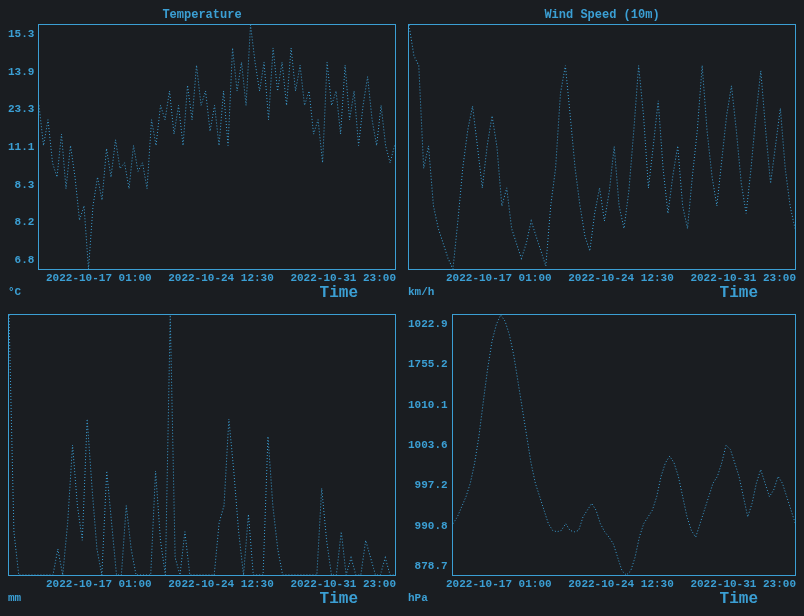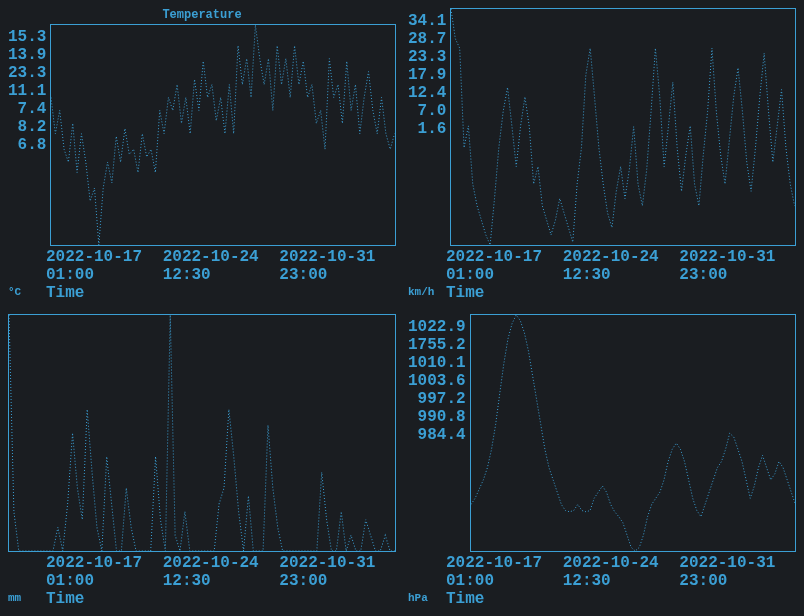--- a/index.html
+++ b/index.html
@@ -33,54 +33,54 @@
     color: #3b9fd4;
   }
   .chart-row {
     display: flex;
     flex: 1;
     min-height: 0;
   }
   .yaxis {
     display: flex;
     flex-direction: column;
-    justify-content: flex-start;
+    justify-content: space-between;
     align-items: flex-end;
-    font-size: 16px;
+    font-size: 11px;
     padding-right: 4px;
     padding-top: 4px;
     padding-bottom: 4px;
   }
   .plot {
     flex: 1;
     border: 1px solid #3b9fd4;
     position: relative;
     overflow: hidden;
   }
   .xaxis {
     display: flex;
     justify-content: space-between;
-    font-size: 16px;
+    font-size: 11px;
     padding-left: 38px;
     margin-top: 2px;
   }
   .unit {
     font-size: 11px;
     margin-top: 2px;
   }
   .bottom-row {
     display: flex;
   }
   .unit-col {
     width: 38px;
     text-align: left;
   }
   .xlabel-col {
     flex: 1;
-    text-align: left;
+    text-align: right;
   }
   svg.plotsvg {
     position: absolute;
     top: 0; left: 0;
     width: 100%;
     height: 100%;
   }
   .dotline {
     fill: none;
     stroke: #3b9fd4;
@@ -94,21 +94,21 @@
 <div class="grid">
 
   <div class="panel">
     <div class="title">Temperature</div>
     <div class="chart-row">
       <div class="yaxis" id="yaxis-0">
           <span>15.3</span>
           <span>13.9</span>
           <span>23.3</span>
           <span>11.1</span>
-          <span>7.4</span>
+          <span>8.3</span>
           <span>8.2</span>
           <span>6.8</span>
         </div>
       <div class="plot">
           <svg class="plotsvg" id="svg-0" viewBox="0 0 1000 1000" preserveAspectRatio="none">
             <polyline points="0.0,329.4 12.7,494.1 25.3,388.2 38.0,564.7 50.6,623.5 63.3,447.1 75.9,670.6 88.6,494.1 101.3,623.5 113.9,800.0 126.6,741.2 139.2,1000.0 151.9,741.2 164.6,623.5 177.2,717.6 189.9,505.9 202.5,623.5 215.2,470.6 227.8,588.2 240.5,564.7 253.2,670.6 265.8,494.1 278.5,600.0 291.1,564.7 303.8,670.6 316.5,388.2 329.1,494.1 341.8,329.4 354.4,388.2 367.1,270.6 379.7,447.1 392.4,329.4 405.1,494.1 417.7,247.1 430.4,388.2 443.0,164.7 455.7,329.4 468.4,270.6 481.0,435.3 493.7,329.4 506.3,494.1 519.0,270.6 531.6,494.1 544.3,94.1 557.0,270.6 569.6,152.9 582.3,329.4 594.9,0.0 607.6,152.9 620.3,270.6 632.9,152.9 645.6,388.2 658.2,94.1 670.9,270.6 683.5,152.9 696.2,329.4 708.9,94.1 721.5,270.6 734.2,164.7 746.8,329.4 759.5,270.6 772.2,447.1 784.8,388.2 797.5,564.7 810.1,152.9 822.8,329.4 835.4,270.6 848.1,447.1 860.8,164.7 873.4,388.2 886.1,270.6 898.7,494.1 911.4,329.4 924.1,211.8 936.7,388.2 949.4,494.1 962.0,329.4 974.7,494.1 987.3,564.7 1000.0,494.1 " class="dotline" vector-effect="non-scaling-stroke"></polyline>
           </svg>
         </div>
     </div>
     <div class="xaxis" id="xaxis-0">
@@ -117,30 +117,22 @@
         <span>2022-10-31 23:00</span>
       </div>
     <div class="bottom-row">
       <div class="unit unit-col">°C</div>
       <div class="xlabel-col">Time</div>
       <div class="unit-col"></div>
     </div>
   </div>
 
   <div class="panel">
+    <div class="title">Wind Speed (10m)</div>
     <div class="chart-row">
-      <div class="yaxis" id="yaxis-1">
-          <span>34.1</span>
-          <span>28.7</span>
-          <span>23.3</span>
-          <span>17.9</span>
-          <span>12.4</span>
-          <span>7.0</span>
-          <span>1.6</span>
-        </div>
       <div class="plot">
           <svg class="plotsvg" id="svg-1" viewBox="0 0 1000 1000" preserveAspectRatio="none">
             <polyline points="0.0,0.0 12.7,126.2 25.3,166.2 38.0,587.7 50.6,495.4 63.3,741.5 75.9,833.8 88.6,895.4 101.3,956.9 113.9,1000.0 126.6,803.1 139.2,587.7 151.9,433.8 164.6,332.3 177.2,495.4 189.9,667.7 202.5,495.4 215.2,372.3 227.8,498.5 240.5,741.5 253.2,667.7 265.8,833.8 278.5,895.4 291.1,956.9 303.8,895.4 316.5,803.1 329.1,864.6 341.8,926.2 354.4,987.7 367.1,741.5 379.7,587.7 392.4,280.0 405.1,166.2 417.7,372.3 430.4,587.7 443.0,741.5 455.7,864.6 468.4,926.2 481.0,772.3 493.7,667.7 506.3,803.1 519.0,680.0 531.6,498.5 544.3,741.5 557.0,833.8 569.6,680.0 582.3,433.8 594.9,166.2 607.6,372.3 620.3,667.7 632.9,495.4 645.6,310.8 658.2,587.7 670.9,772.3 683.5,618.5 696.2,495.4 708.9,741.5 721.5,833.8 734.2,618.5 746.8,433.8 759.5,166.2 772.2,433.8 784.8,618.5 797.5,741.5 810.1,556.9 822.8,372.3 835.4,249.2 848.1,433.8 860.8,649.2 873.4,772.3 886.1,587.7 898.7,372.3 911.4,187.7 924.1,433.8 936.7,649.2 949.4,495.4 962.0,341.5 974.7,587.7 987.3,741.5 1000.0,833.8 " class="dotline" vector-effect="non-scaling-stroke"></polyline>
           </svg>
         </div>
     </div>
     <div class="xaxis" id="xaxis-1">
         <span>2022-10-17 01:00</span>
         <span>2022-10-24 12:30</span>
         <span>2022-10-31 23:00</span>
@@ -174,21 +166,21 @@
 
   <div class="panel">
     <div class="chart-row">
       <div class="yaxis" id="yaxis-3">
           <span>1022.9</span>
           <span>1755.2</span>
           <span>1010.1</span>
           <span>1003.6</span>
           <span>997.2</span>
           <span>990.8</span>
-          <span>984.4</span>
+          <span>878.7</span>
         </div>
       <div class="plot">
           <svg class="plotsvg" id="svg-3" viewBox="0 0 1000 1000" preserveAspectRatio="none">
             <polyline points="0.0,802.6 12.7,776.6 25.3,737.7 38.0,698.7 50.6,646.8 63.3,568.8 75.9,464.9 88.6,332.5 101.3,205.2 113.9,101.3 126.6,36.4 139.2,0.0 151.9,23.4 164.6,75.3 177.2,153.2 189.9,257.1 202.5,361.0 215.2,464.9 227.8,568.8 240.5,646.8 253.2,698.7 265.8,750.6 278.5,802.6 291.1,828.6 303.8,833.8 316.5,828.6 329.1,802.6 341.8,828.6 354.4,833.8 367.1,828.6 379.7,776.6 392.4,750.6 405.1,724.7 417.7,750.6 430.4,802.6 443.0,833.8 455.7,854.5 468.4,880.5 481.0,932.5 493.7,984.4 506.3,1000.0 519.0,984.4 531.6,932.5 544.3,854.5 557.0,802.6 569.6,776.6 582.3,750.6 594.9,698.7 607.6,620.8 620.3,568.8 632.9,542.9 645.6,568.8 658.2,620.8 670.9,698.7 683.5,776.6 696.2,828.6 708.9,854.5 721.5,802.6 734.2,750.6 746.8,698.7 759.5,646.8 772.2,620.8 784.8,568.8 797.5,501.3 810.1,516.9 822.8,568.8 835.4,620.8 848.1,698.7 860.8,776.6 873.4,724.7 886.1,646.8 898.7,594.8 911.4,646.8 924.1,698.7 936.7,672.7 949.4,620.8 962.0,646.8 974.7,698.7 987.3,750.6 1000.0,802.6 " class="dotline" vector-effect="non-scaling-stroke"></polyline>
           </svg>
         </div>
     </div>
     <div class="xaxis" id="xaxis-3">
         <span>2022-10-17 01:00</span>
         <span>2022-10-24 12:30</span>

